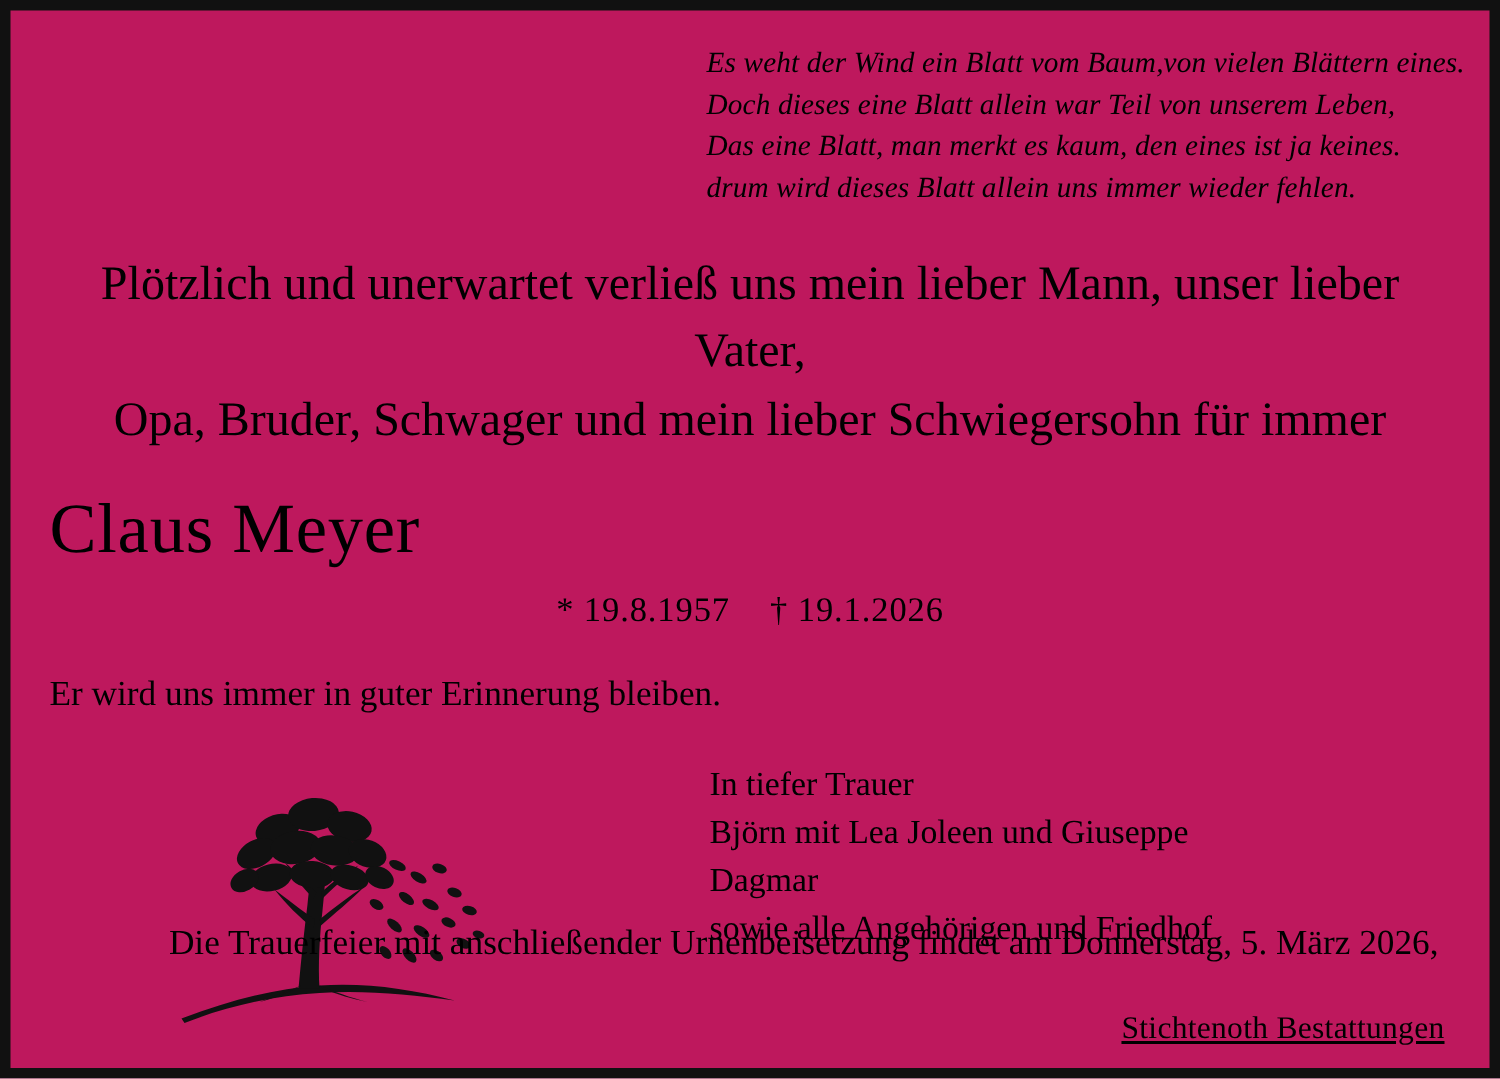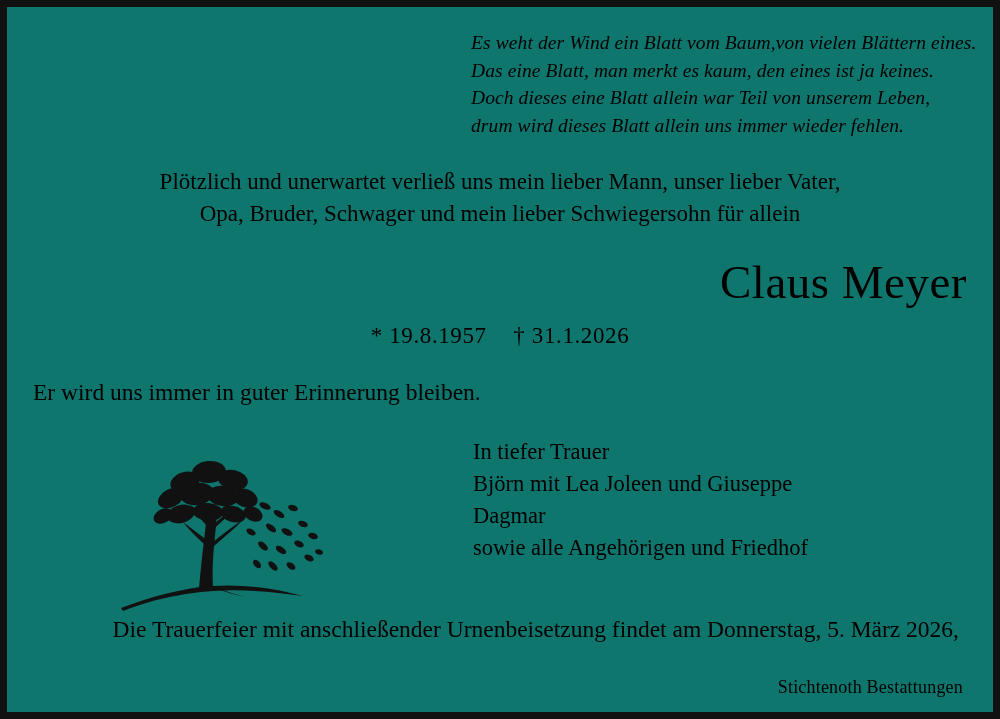--- a/index.html
+++ b/index.html
@@ -9,21 +9,21 @@
   }
   body {
     font-family: "Liberation Serif", serif;
     color: #000000;
   }
   .notice {
     position: relative;
     width: 1000px;
     height: 719px;
     box-sizing: border-box;
-    background: #0f766e;
+    background: #be185d;
     border: 7px solid #111111;
     overflow: hidden;
   }
   .inner {
     position: relative;
     width: 100%;
     height: 100%;
     box-sizing: border-box;
     padding: 22px 26px 10px 26px;
   }
@@ -38,29 +38,29 @@
     white-space: nowrap;
   }
   .poem div {
     margin: 0;
   }
 
   
   .intro {
     margin-top: 26px;
     text-align: center;
-    font-size: 23px;
+    font-size: 32px;
     line-height: 1.42;
   }
   .intro div { margin: 0; }
 
   
   .name {
     margin-top: 26px;
-    text-align: right;
+    text-align: left;
     font-size: 47px;
     line-height: 1.1;
     letter-spacing: 0.5px;
   }
 
   
   .dates {
     margin-top: 14px;
     text-align: center;
     font-size: 23px;
@@ -106,50 +106,51 @@
     font-size: 23.5px;
     line-height: 1.42;
   }
   .funeral div { margin: 8px; text-align: right; }
 
   
   .credit {
     position: absolute;
     right: 30px;
     bottom: 14px;
-    font-size: 18px;
+    font-size: 21px;
     letter-spacing: 0.2px;
+    text-decoration: underline;
   }
 </style>
 </head>
 <body>
 
 <div class="notice">
   <div class="inner">
 
     <div class="poem">
       <div>Es weht der Wind ein Blatt vom Baum,von vielen Blättern eines.</div>
+      <div>Doch dieses eine Blatt allein war Teil von unserem Leben,</div>
       <div>Das eine Blatt, man merkt es kaum, den eines ist ja keines.</div>
-      <div>Doch dieses eine Blatt allein war Teil von unserem Leben,</div>
       <div>drum wird dieses Blatt allein uns immer wieder fehlen.</div>
     </div>
 
     <div class="intro">
       <div>Plötzlich und unerwartet verließ uns mein lieber Mann, unser lieber Vater,</div>
-      <div>Opa, Bruder, Schwager und mein lieber Schwiegersohn für allein</div>
+      <div>Opa, Bruder, Schwager und mein lieber Schwiegersohn für immer</div>
     </div>
 
     <div class="name">Claus Meyer</div>
 
     <div class="dates">
       <span>*</span>
       <span>19.8.1957</span>
       <span class="sep"></span>
       <span>†</span>
-      <span>31.1.2026</span>
+      <span>19.1.2026</span>
     </div>
 
     <div class="memory">Er wird uns immer in guter Erinnerung bleiben.</div>
 
     <div class="middle">
       <div class="tree-wrap">
         <svg width="240" height="180" viewBox="0 0 240 180" aria-hidden="true">
           <g fill="#111111">
 
             <path d="M8 172 C 40 160, 70 152, 100 150 C 130 148, 160 152, 190 160 C 160 156, 130 153, 100 155 C 68 157, 38 164, 10 175 Z"></path>

